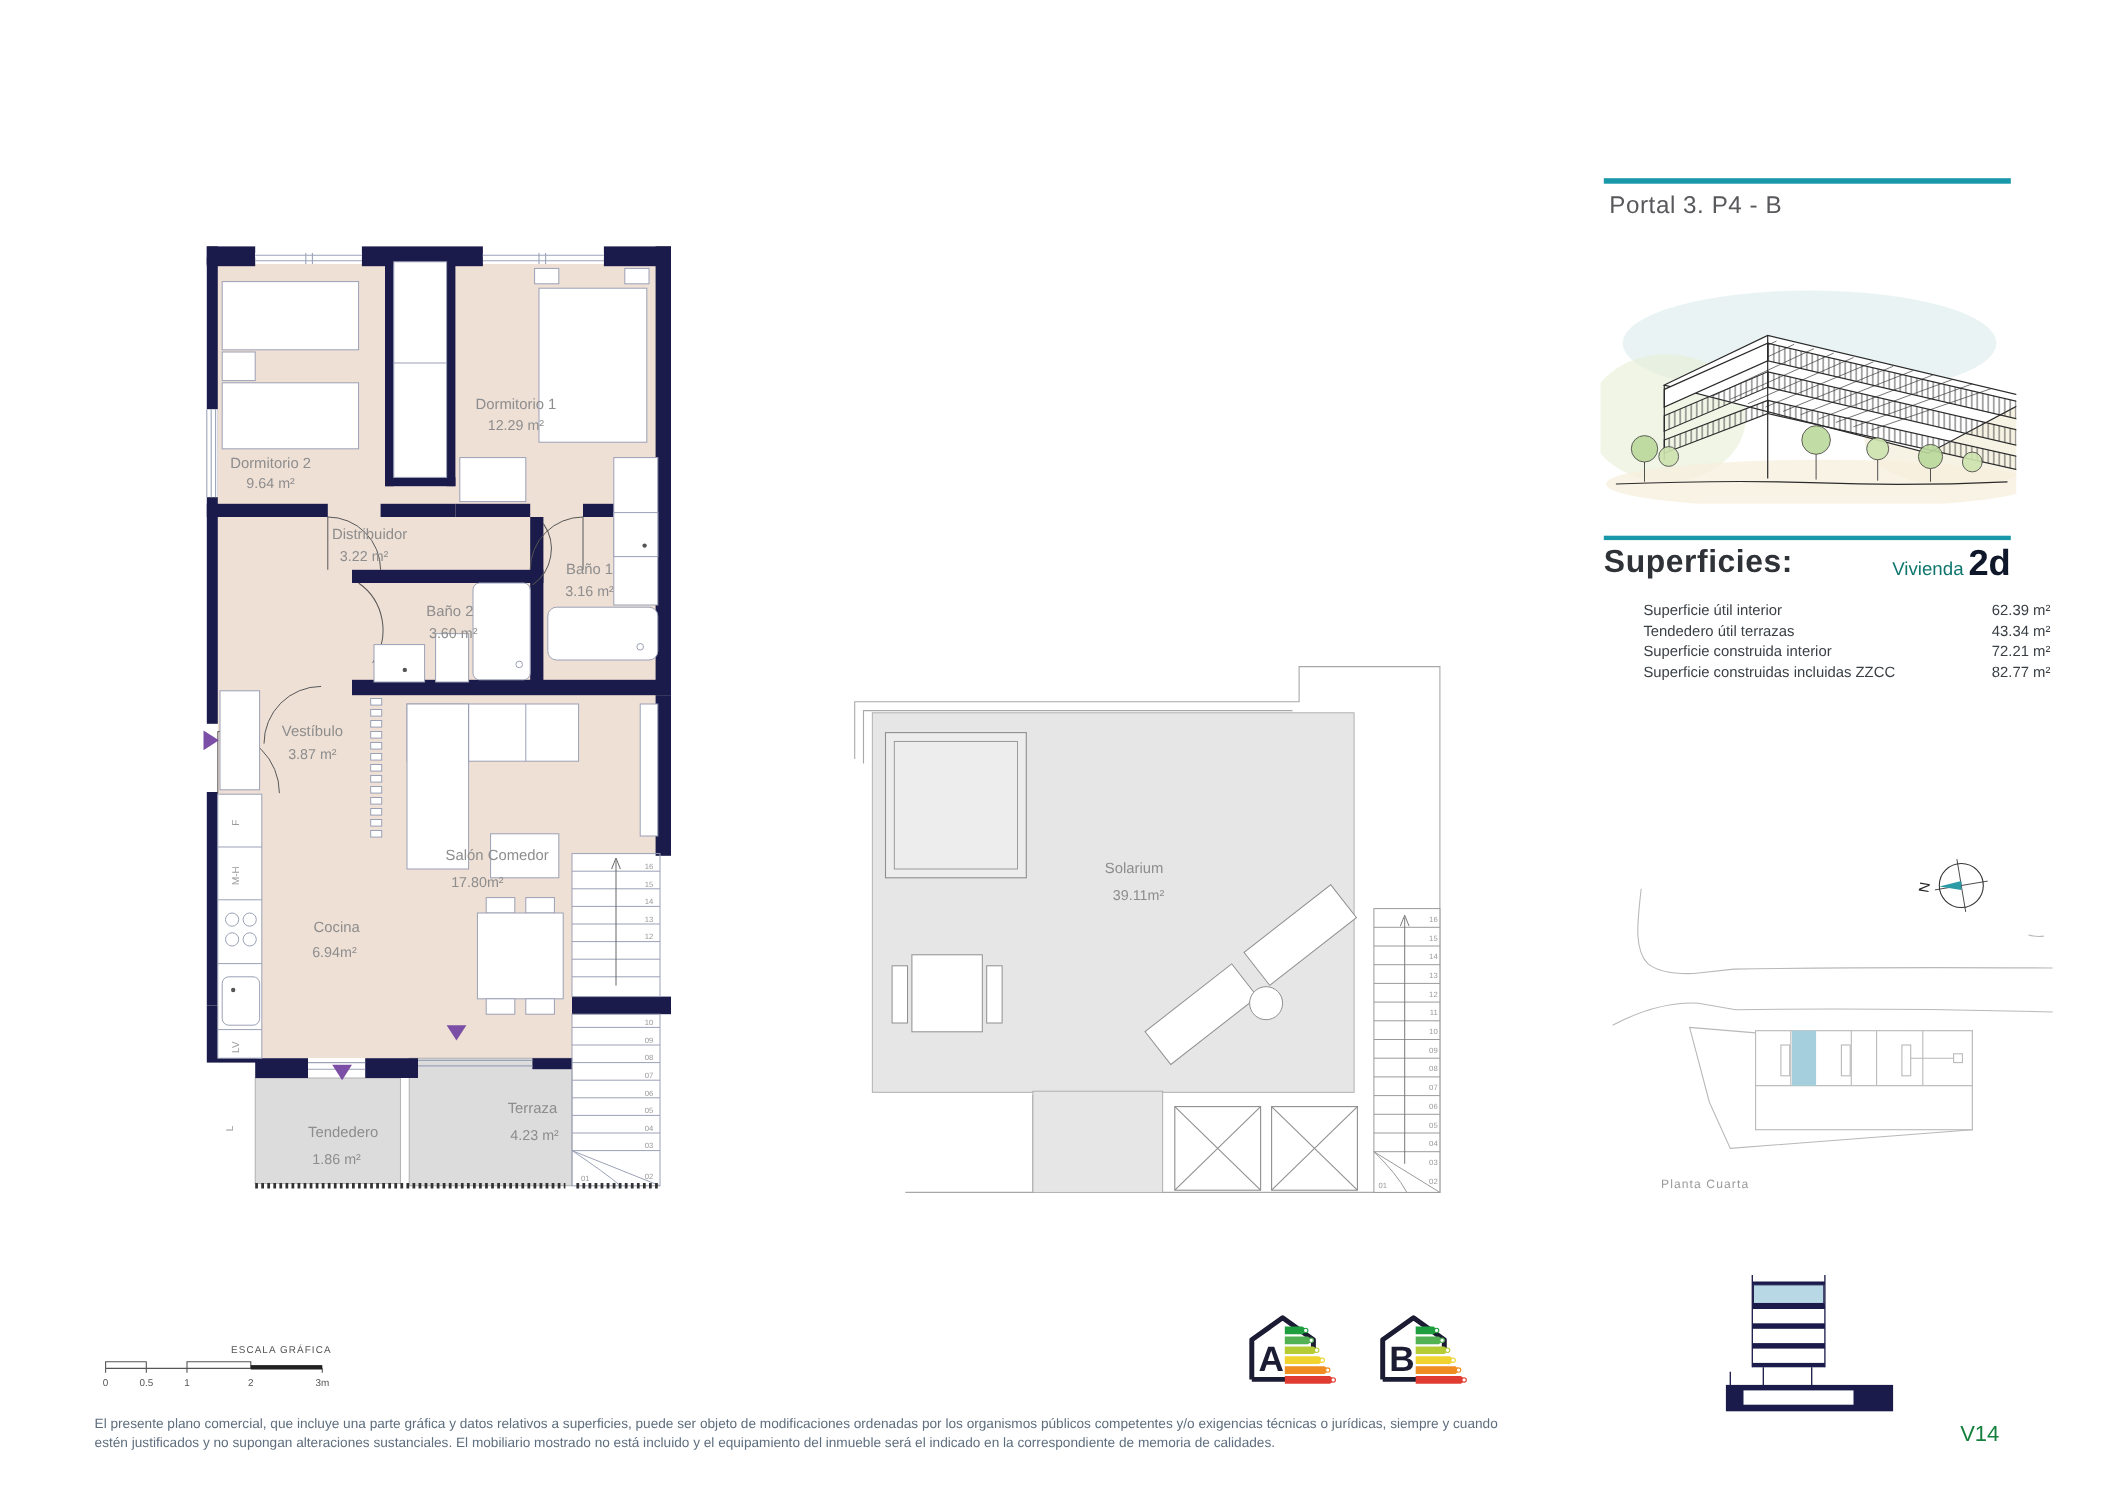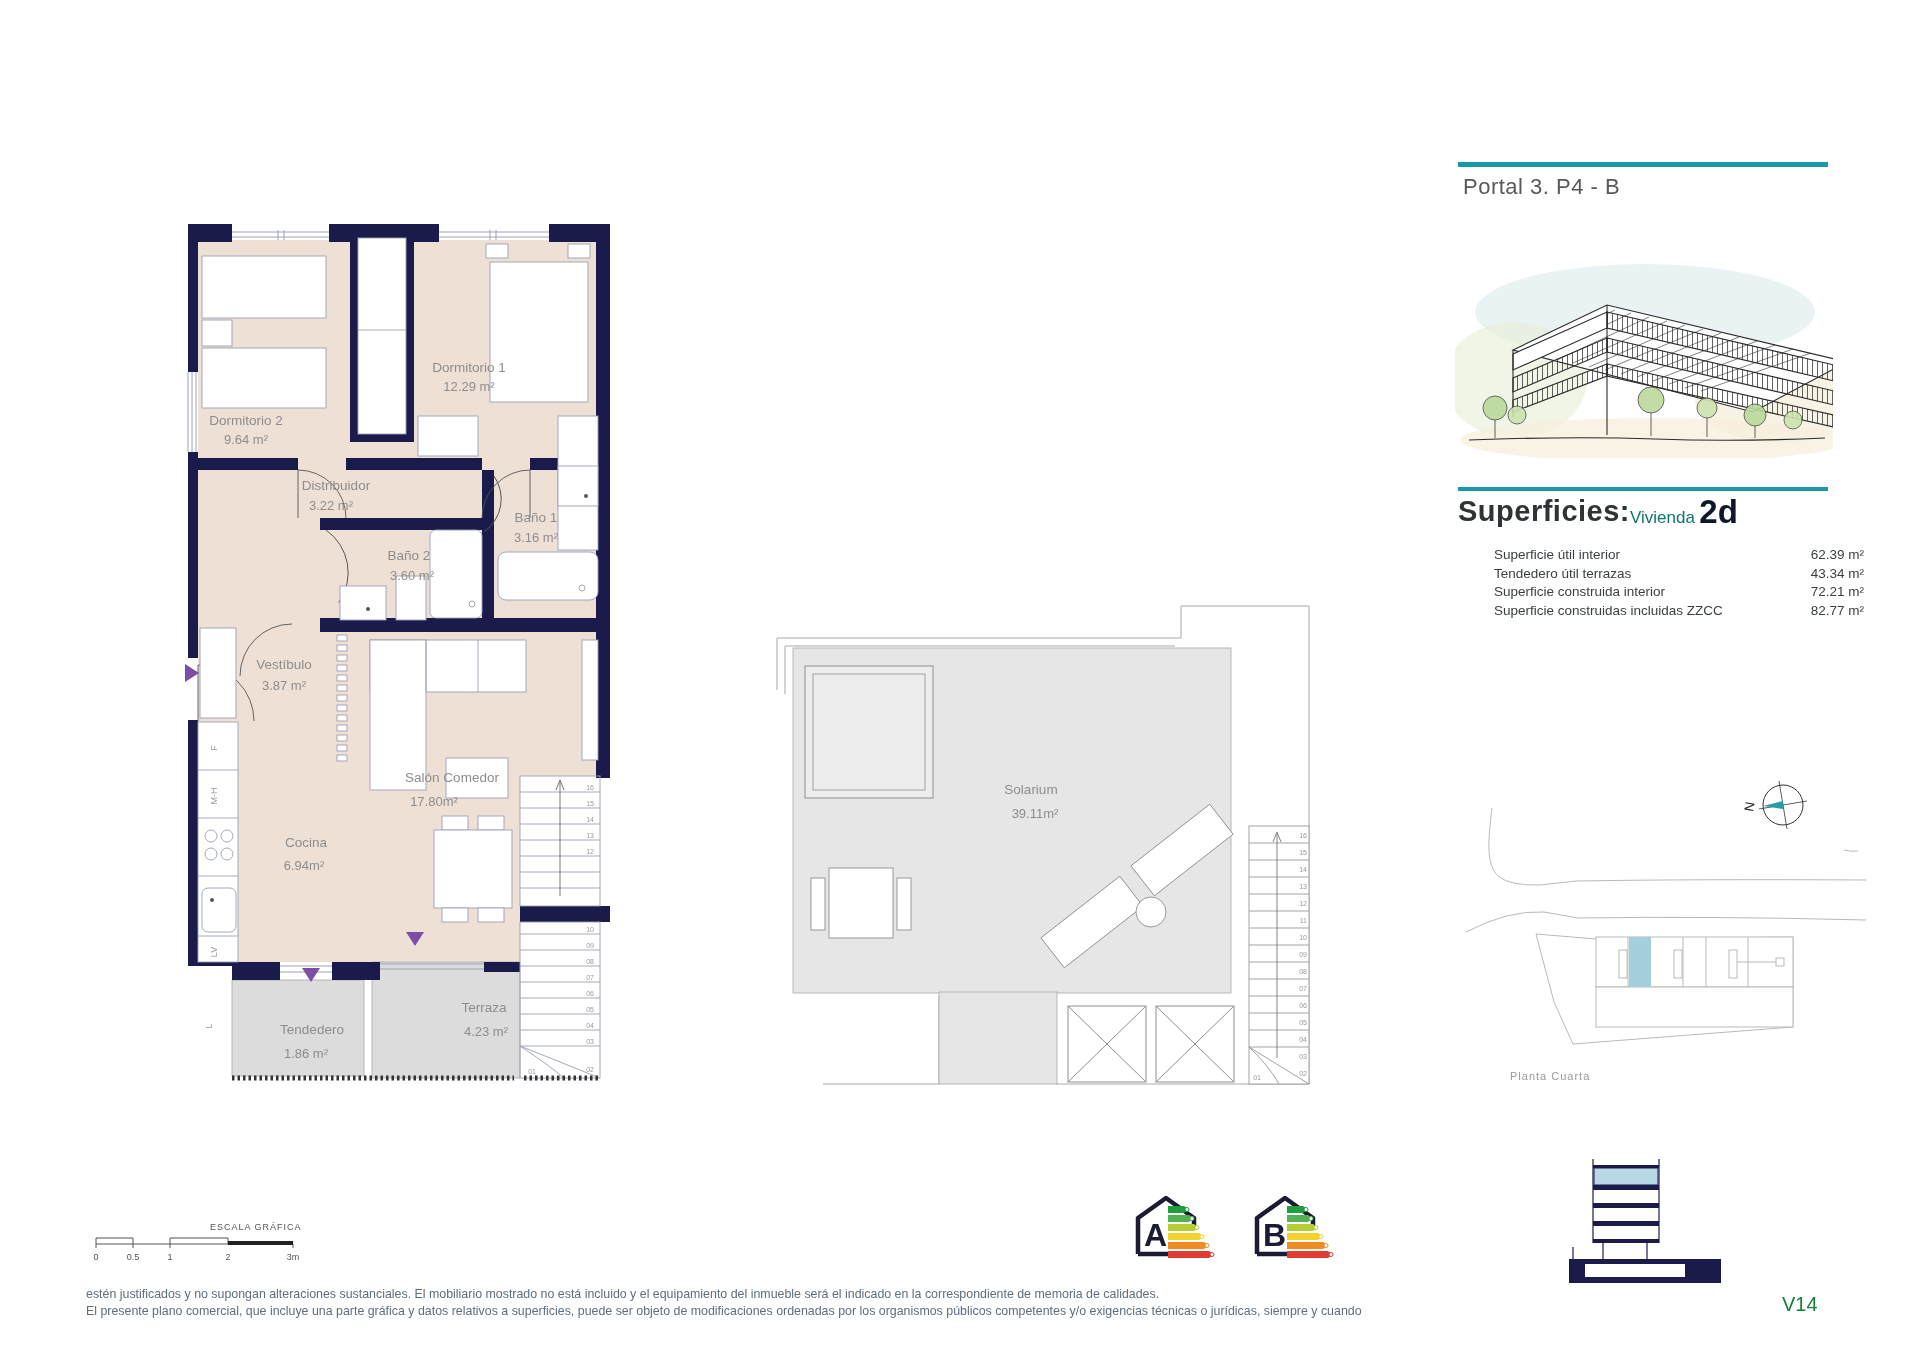--- a/index.html
+++ b/index.html
@@ -399,21 +399,21 @@
       <circle cx="300" cy="165" r="11" fill="#BBD99B" opacity="0.9"></circle>
       <circle cx="338" cy="170" r="9" fill="#CDE3AE" opacity="0.9"></circle>
       <line x1="40" y1="170" x2="40" y2="188"></line>
         <line x1="196" y1="163" x2="196" y2="186"></line>
       <line x1="252" y1="168" x2="252" y2="187"></line>
         <line x1="300" y1="176" x2="300" y2="188"></line>
     </g>
   </svg>
 
   <div class="abs teal-rule" style="left:1458px;top:487px;width:370px;height:4px;"></div>
-  <div class="abs" style="left:1458px;top:495px;width:370px;display:flex;align-items:flex-end;">
+  <div class="abs" style="left:1458px;top:495px;width:370px;display:flex;justify-content:space-between;align-items:flex-end;">
     <span class="sup-title">Superficies:</span>
     <span style="white-space:nowrap;">
       <span class="viv-label">Vivienda</span>
       <span class="viv-code">2d</span>
     </span>
   </div>
   <div class="abs sup-rows" style="left:1458px;top:546px;margin-left:36px;">
     <div class="sup-row">
       <span>Superficie útil interior</span>
         <span>62.39 m²</span>
@@ -540,17 +540,17 @@
         <polygon points="40,56 76,56 81,59.5 76,63 40,63" fill="#EF8D22"></polygon>
           <circle cx="79" cy="59.5" r="2" fill="#fff" stroke="#EF8D22"></circle>
         <polygon points="40,65 81,65 86,68.5 81,72 40,72" fill="#E03C31"></polygon>
           <circle cx="84" cy="68.5" r="2" fill="#fff" stroke="#E03C31"></circle>
       </g>
       <text x="16" y="60" class="energy-letter">B</text>
     </svg>
   </div>
 
   <div class="abs disclaimer" style="left:86px;top:1286px;">
+    <div>El presente plano comercial, que incluye una parte gráfica y datos relativos a superficies, puede ser objeto de modificaciones ordenadas por los organismos públicos competentes y/o exigencias técnicas o jurídicas, siempre y cuando</div>
     <div>estén justificados y no supongan alteraciones sustanciales. El mobiliario mostrado no está incluido y el equipamiento del inmueble será el indicado en la correspondiente de memoria de calidades.</div>
-    <div>El presente plano comercial, que incluye una parte gráfica y datos relativos a superficies, puede ser objeto de modificaciones ordenadas por los organismos públicos competentes y/o exigencias técnicas o jurídicas, siempre y cuando</div>
   </div>
 
 </div>
 
 </body></html>

